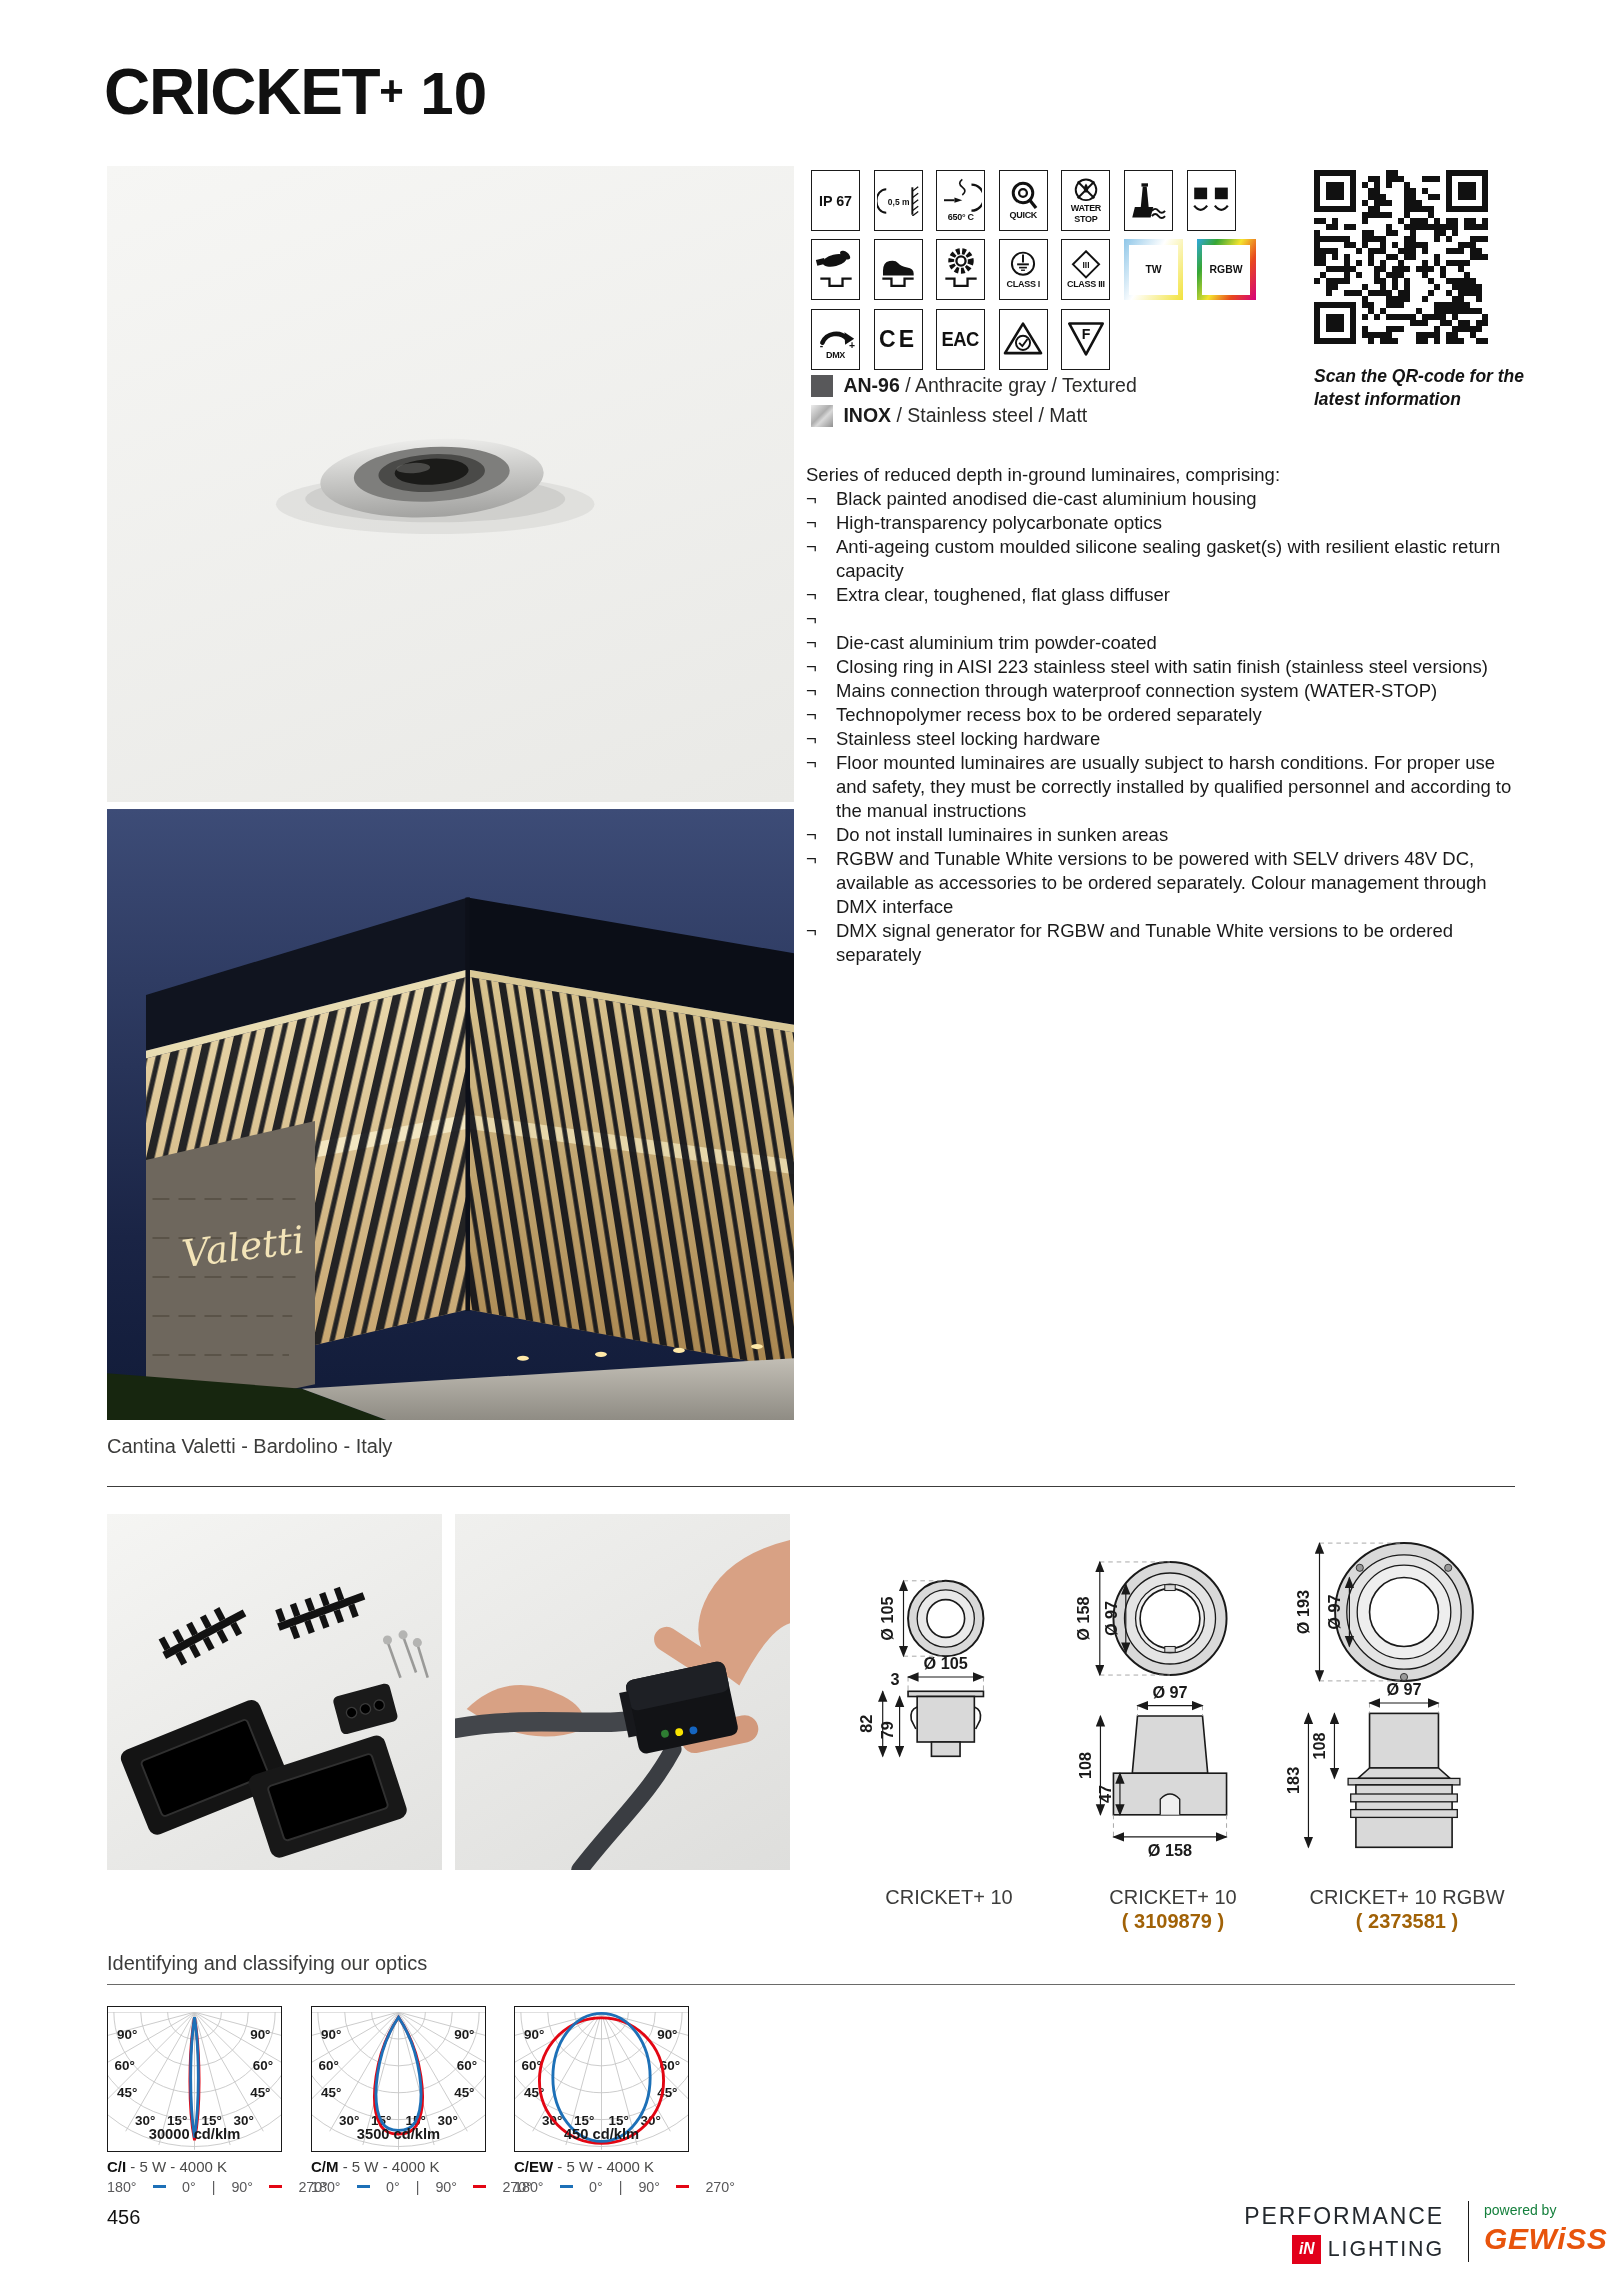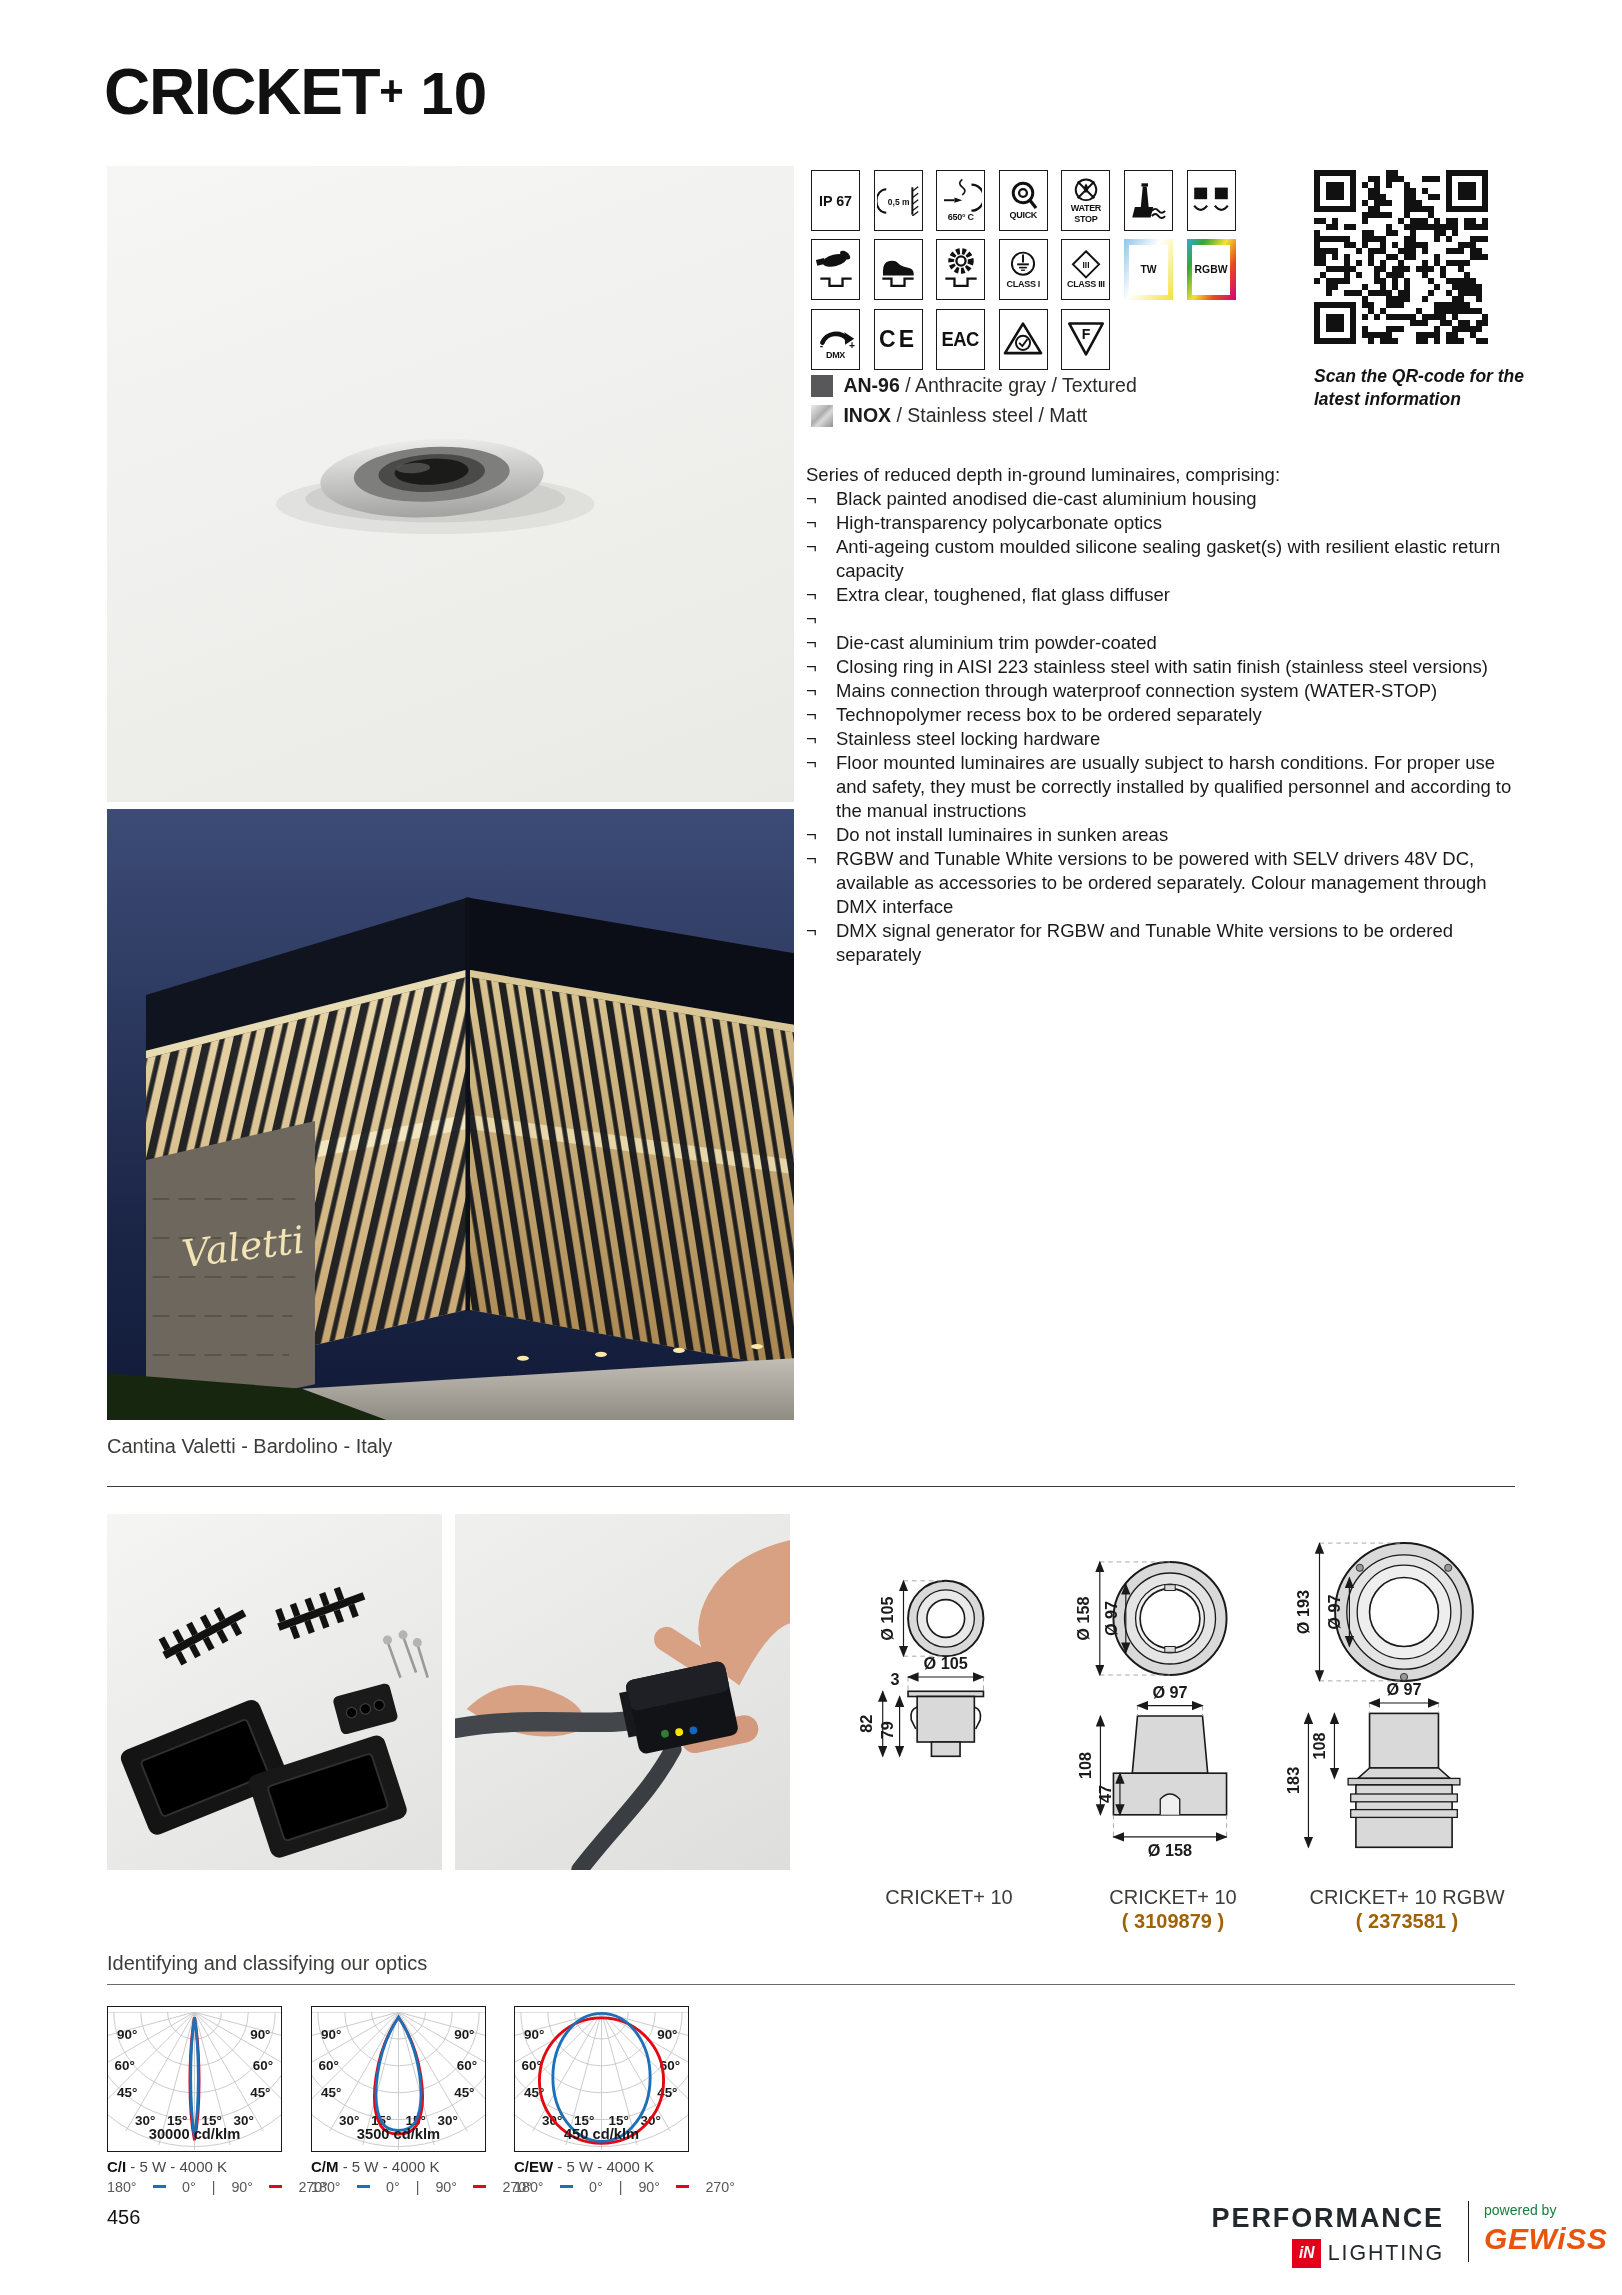--- a/index.html
+++ b/index.html
@@ -9,21 +9,21 @@
 .hr{position:absolute;height:1.3px;background:#3c3c3b}
 #title{position:absolute;left:104px;top:55px;font-size:64px;font-weight:600;letter-spacing:-1.3px;color:#111}
 #title .plus{font-size:42px;vertical-align:9px;letter-spacing:0}
 #title .num{font-size:60px;letter-spacing:0}
 
 #icons{position:absolute;left:811px;top:170px;display:flex;flex-direction:column;gap:8.4px}
 .irow{display:flex;gap:13.6px}
 .ic{width:49px;height:61px;border:1.9px solid #1a1a1a;background:#fff;display:flex;flex-direction:column;align-items:center;justify-content:center;gap:0.6px;flex:none}
 .ic .t{font-weight:700;font-size:9px;line-height:9.7px;text-align:center;letter-spacing:-0.3px;color:#111}
 .ic .big{font-weight:700;font-size:14.3px;color:#111}
-.icg{width:49px;height:61px;padding:5.2px;flex:none;display:flex}
+.icg{width:59px;height:61px;padding:5.2px;flex:none;display:flex}
 .icg .in{flex:1;background:#fff;display:flex;align-items:center;justify-content:center;font-weight:700;font-size:10.4px;color:#111}
 #tw-frame{background:linear-gradient(120deg,#8ec6e8,#ffffff 45%,#f2e23a)}
 #rgbw-frame{background:linear-gradient(120deg,#2fa8de,#36a635 22%,#f4e32f 48%,#e8491d 72%,#d6007e)}
 
 #qrsvg{position:absolute;left:1314px;top:170px;width:174px;height:174px;background:#fff}
 #qrcap{position:absolute;left:1314px;top:365px;width:221px;font-style:italic;font-weight:600;font-size:17.5px;line-height:23px;color:#141414}
 
 #fin{position:absolute;left:811px;top:374px;display:flex;flex-direction:column;gap:7.1px;font-size:19.5px;color:#1a1a1a}
 .frow{display:flex;align-items:center;gap:10.4px}
 .sw{width:22px;height:22px;flex:none}
@@ -47,21 +47,21 @@
 .pbox{border:1.6px solid #1a1a1a;display:block;background:#fff}
 .pbox text{font:600 21px "Liberation Sans",sans-serif;fill:#1a1a1a}
 .pbox .pmax{font:600 23px "Liberation Sans",sans-serif}
 .dcap{margin-top:5.8px;font-size:15px;color:#4a4a49;white-space:nowrap}
 .dcap b{color:#111}
 .dleg{margin-top:3.9px;display:flex;align-items:center;gap:16px;font-size:14.3px;color:#58585a;white-space:nowrap}
 .dleg i{display:inline-block;width:36px;height:3.2px}
 
 #pnum{position:absolute;left:107px;top:2206px;font-size:20px;color:#111}
 #pil{position:absolute;left:1210px;top:2203px;width:234px;text-align:right;color:#23282d}
-#pil .l1{font-size:27px;font-weight:700;letter-spacing:1.9px}
+#pil .l1{font-size:23px;font-weight:400;letter-spacing:1.9px}
 #pil .l2{margin-top:4.5px;display:flex;justify-content:flex-end;align-items:center;gap:6.5px}
 #pil .inbox{width:29px;height:29px;display:flex;align-items:center;justify-content:center;color:#fff;font-weight:700;font-style:italic;font-size:15.6px}
 #pil .lt{font-size:21.4px;font-weight:500;letter-spacing:1.9px}
 #fdiv{position:absolute;left:1468px;top:2201px;width:1.3px;height:61px;background:#1a1a1a}
 #pow{position:absolute;left:1484px;top:2202px}
 #pow .pb{font-size:14px;font-weight:400;color:#15803d}
 #pow .gw{font-size:30px;font-weight:800;font-style:italic;letter-spacing:0.6px;margin-top:4px}
 </style>
 </head>
 <body>

